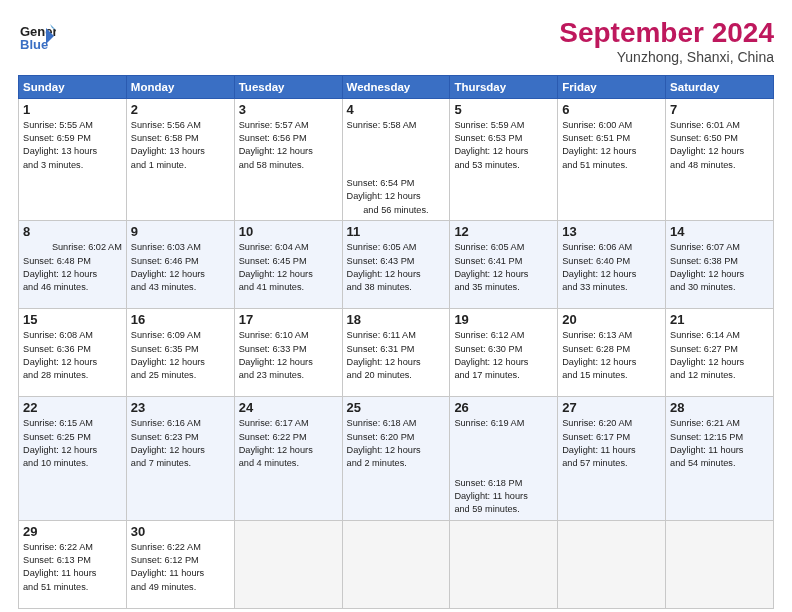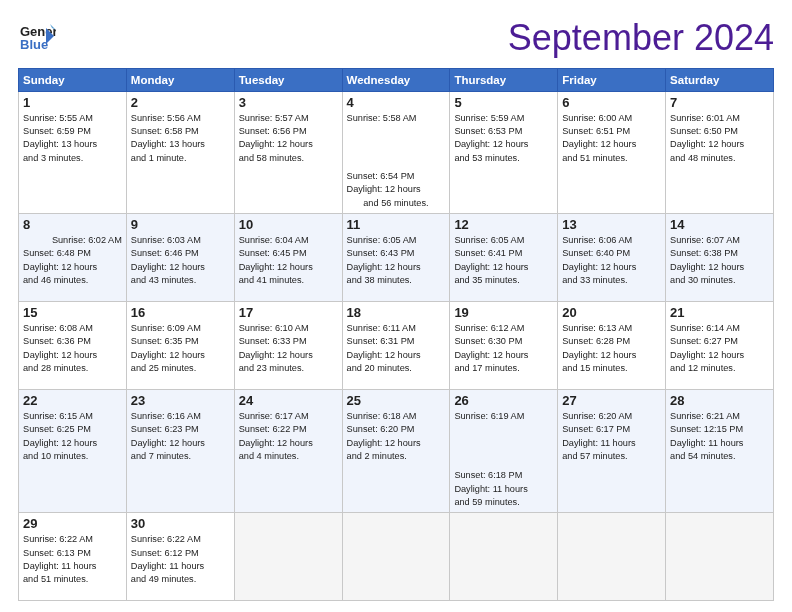--- a/index.html
+++ b/index.html
@@ -28,23 +28,23 @@
       gap: 4px;
     }
     .logo-icon {
       width: 38px;
       height: 38px;
     }
     .title-block {
       text-align: right;
     }
     .month-title {
-      font-size: 36px;
-      font-weight: normal;
-      color: #4c1d95;
+      font-size: 28px;
+      font-weight: bold;
+      color: #be185d;
       line-height: 1.1;
     }
     .location {
       font-size: 14px;
       color: #444;
     }
     table {
       width: 100%;
       border-collapse: collapse;
       table-layout: fixed;
@@ -88,20 +88,21 @@
     <div class="logo">
       <svg class="logo-icon" viewBox="0 0 38 38">
         <text x="2" y="18" font-size="13" font-weight="bold" fill="#222" font-family="Arial">General</text>
         <text x="2" y="31" font-size="13" font-weight="bold" fill="#3a6fc4" font-family="Arial">Blue</text>
         <polygon points="28,10 36,18 28,26" fill="#3a6fc4"></polygon>
         <polygon points="32,6 38,12 34,10" fill="#5a9fd4"></polygon>
       </svg>
     </div>
     <div class="title-block">
       <div class="month-title">September 2024</div>
+      <div class="location">Yunzhong, Shanxi, China</div>
     </div>
   </div>
 
   <table>
     <thead>
       <tr>
         <th>Sunday</th>
         <th>Monday</th>
         <th>Tuesday</th>
         <th>Wednesday</th>

